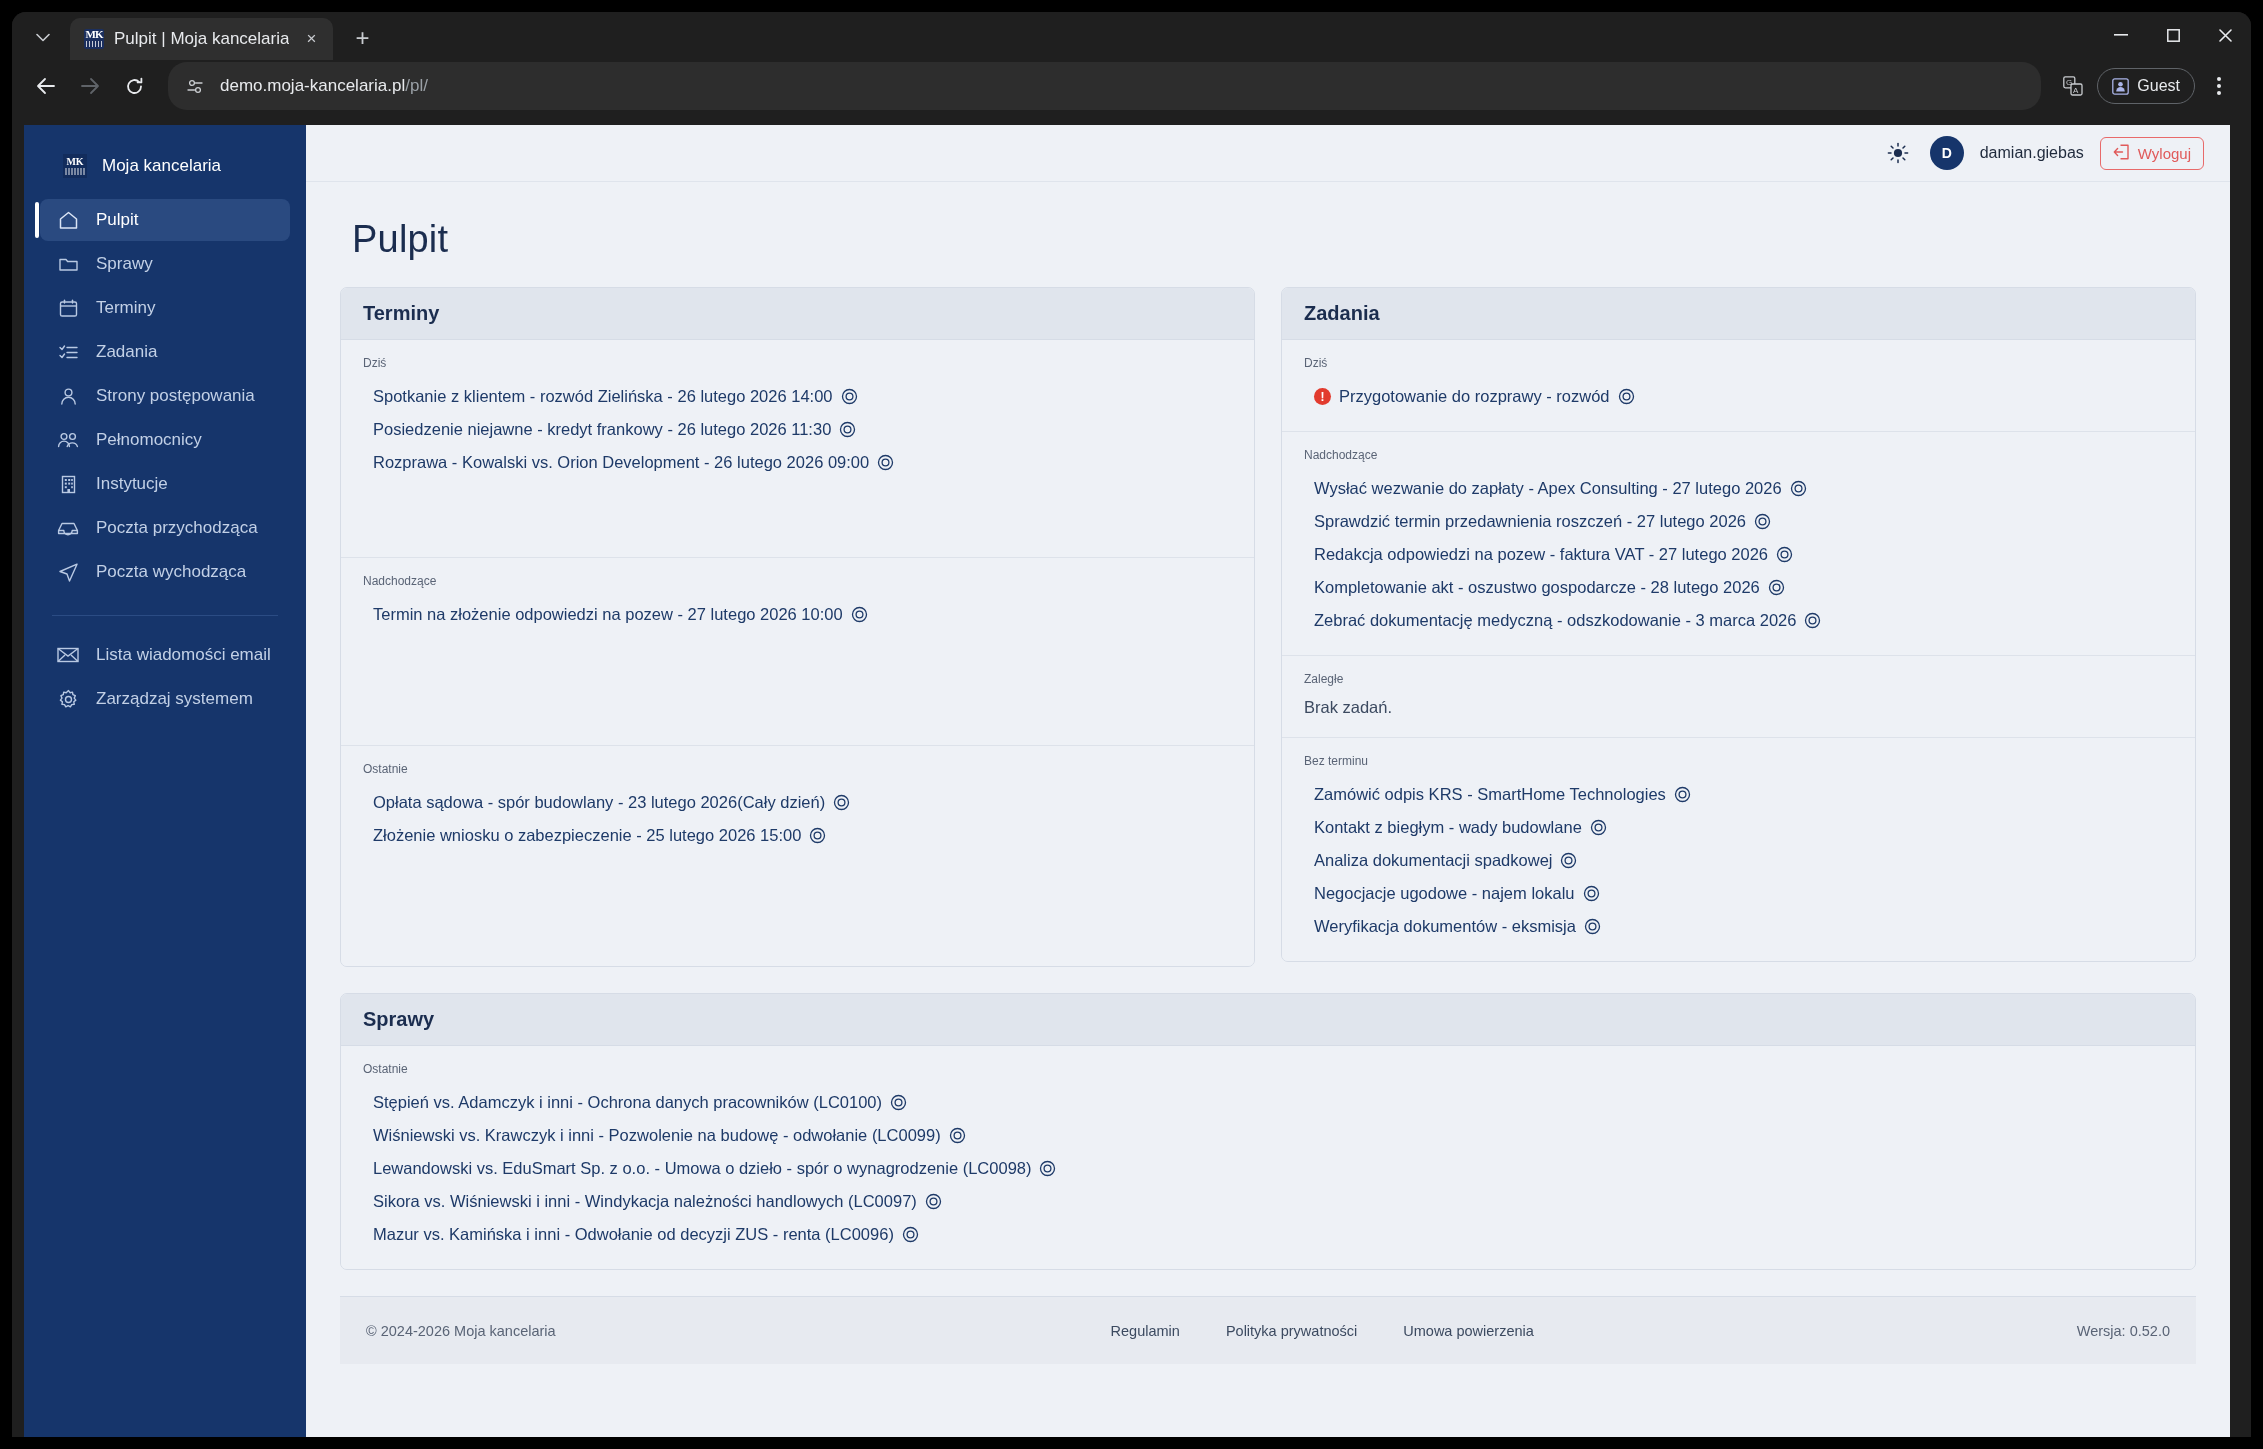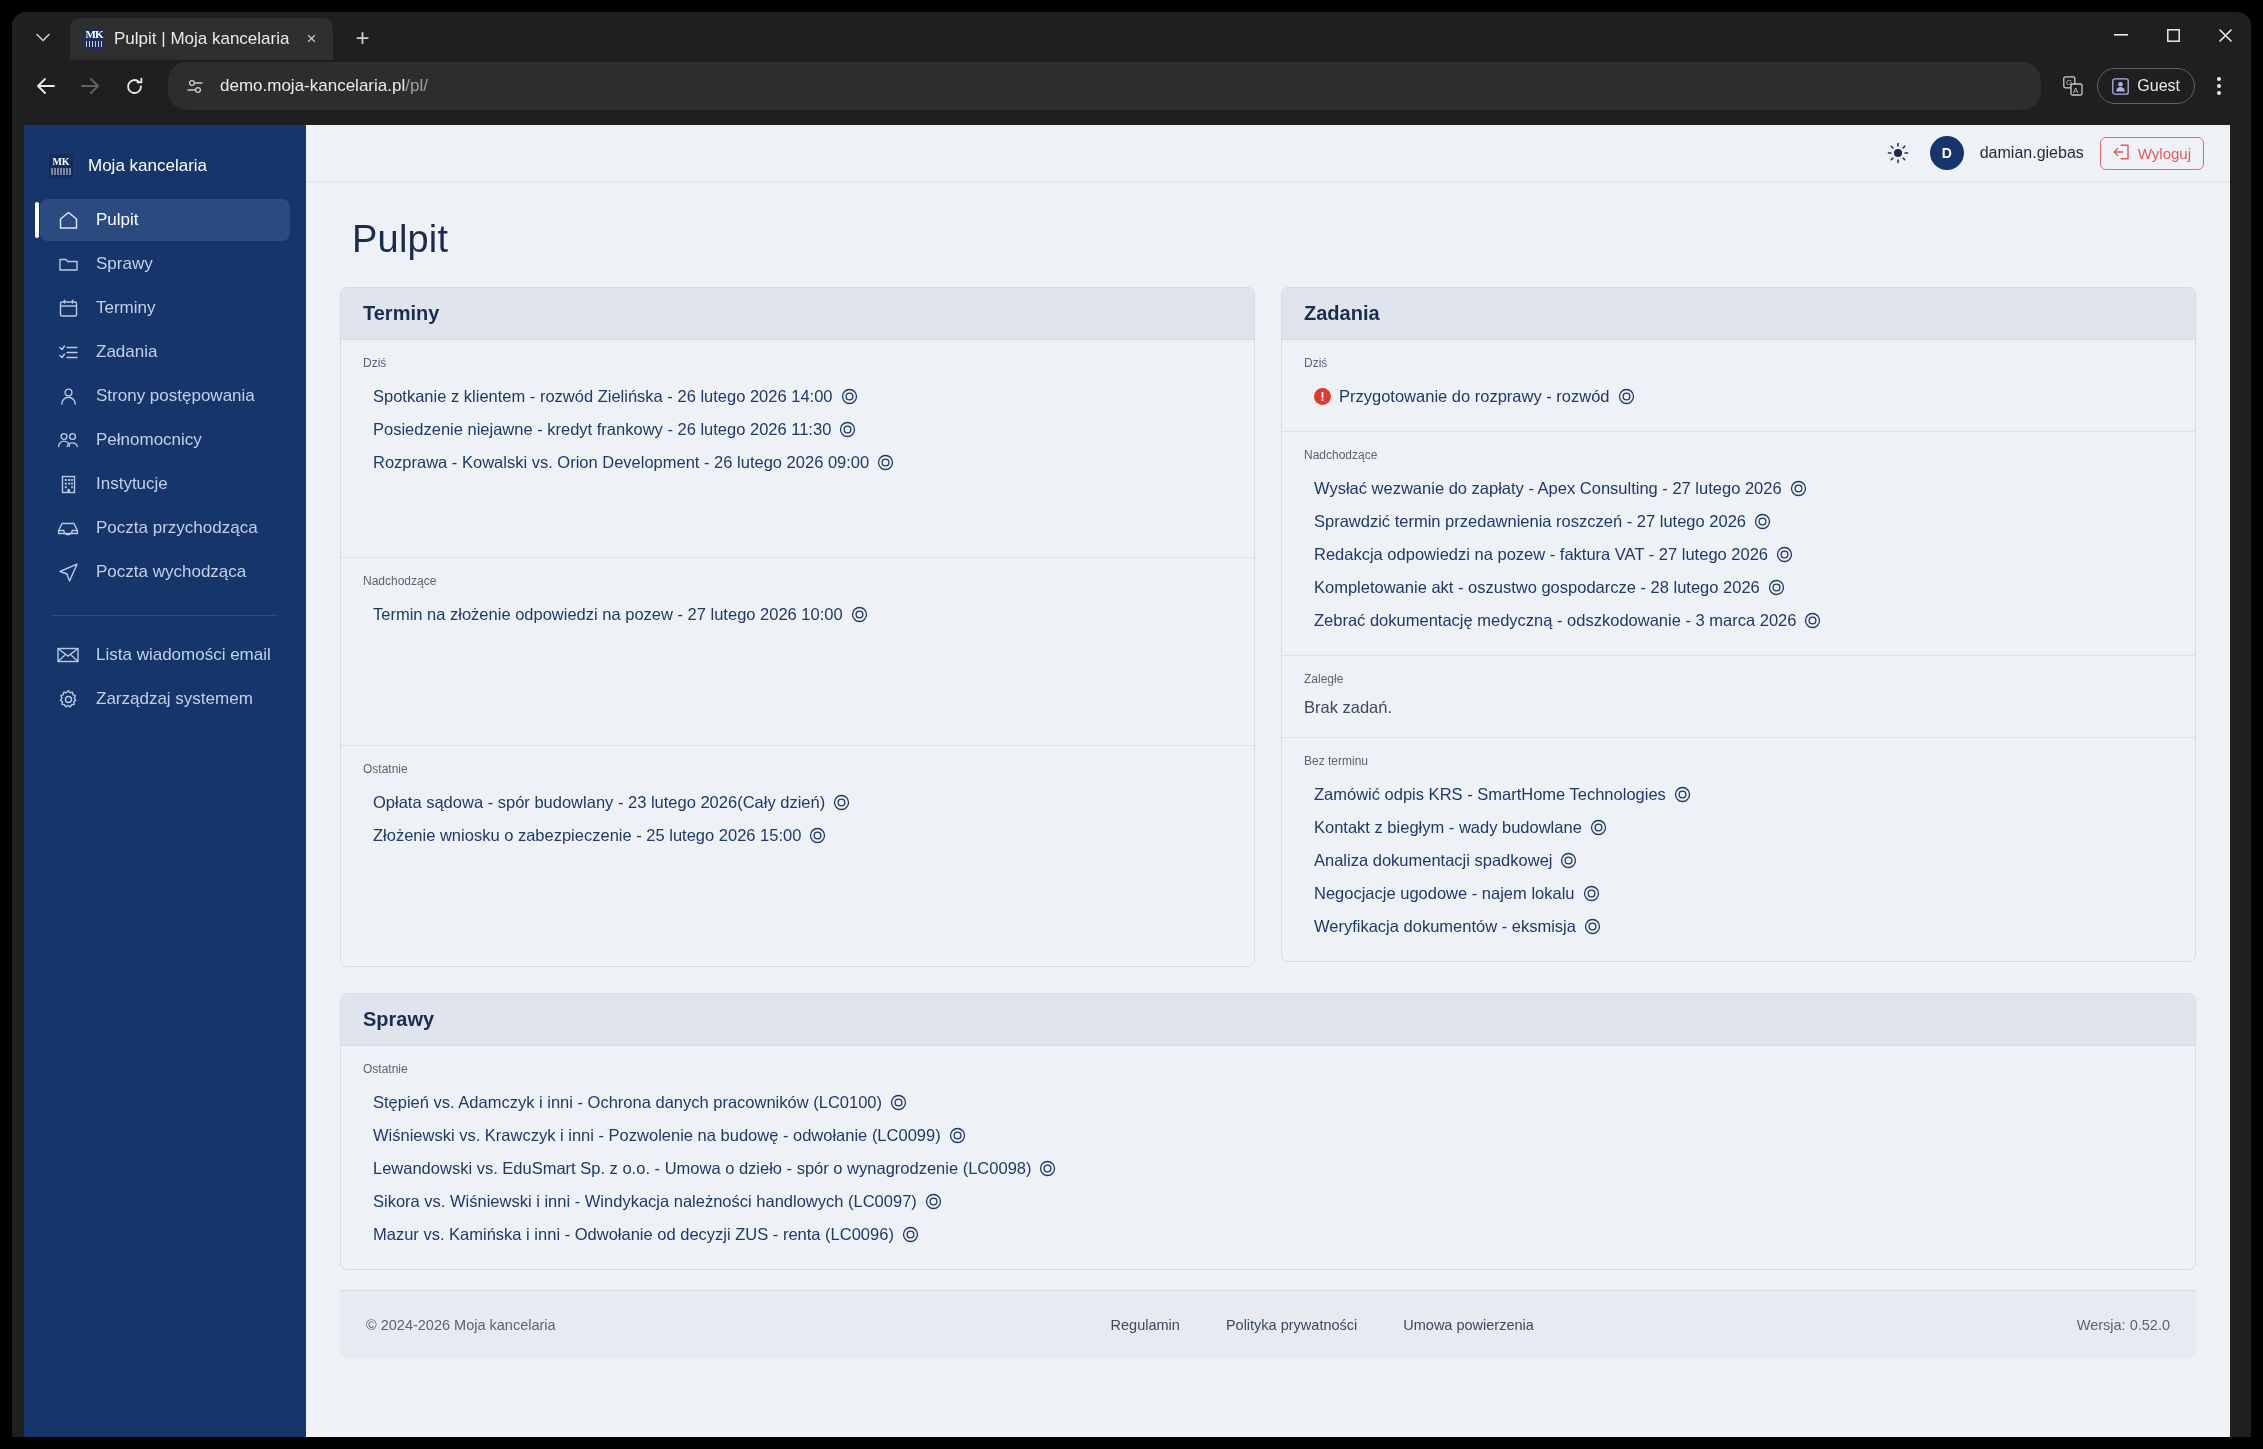--- a/index.html
+++ b/index.html
@@ -223,20 +223,21 @@
     gap: 14px;
     padding: 10px 20px 18px 24px;
     color: #ffffff;
     font-size: 17px;
   }
   .brand-logo {
     width: 26px; height: 26px;
     flex: 0 0 26px;
     background: #0f2games;
     position: relative;
+    margin-left: 14px;
   }
   .brand-logo {
     background: transparent;
   }
   .brand-logo svg { display: block; }
 
   .nav-item {
     display: flex;
     align-items: center;
     gap: 16px;
@@ -398,21 +399,21 @@
     align-items: center;
     justify-content: center;
     line-height: 1;
   }
   .filler-sm { height: 60px; }
   .filler-md { height: 96px; }
 
   .card-wide { margin-top: 26px; }
 
   .footer {
-    margin-top: 20px;
+    margin-top: 26px;
     border-top: 1px solid #d6dce6;
     background: #e7eaf0;
     height: 68px;
     display: flex;
     align-items: center;
     padding: 0 26px;
     font-size: 14.5px;
     color: #5a6476;
     text-align: center;
   }

